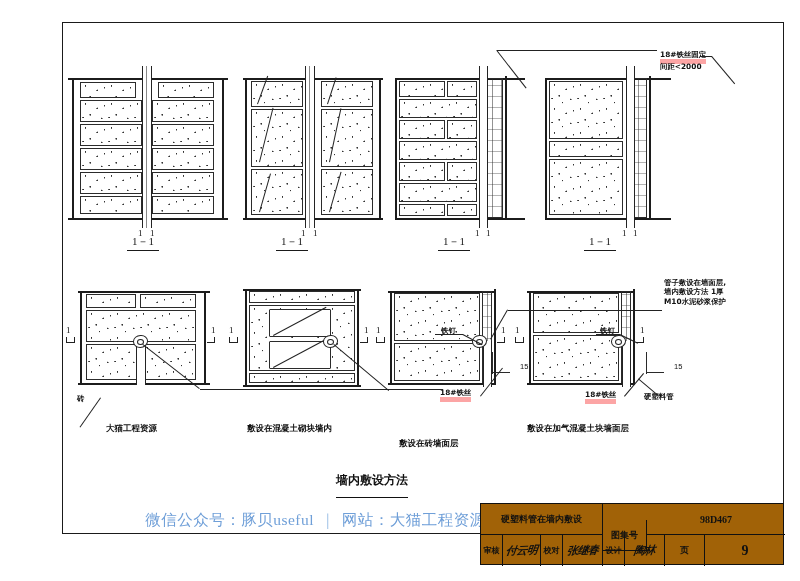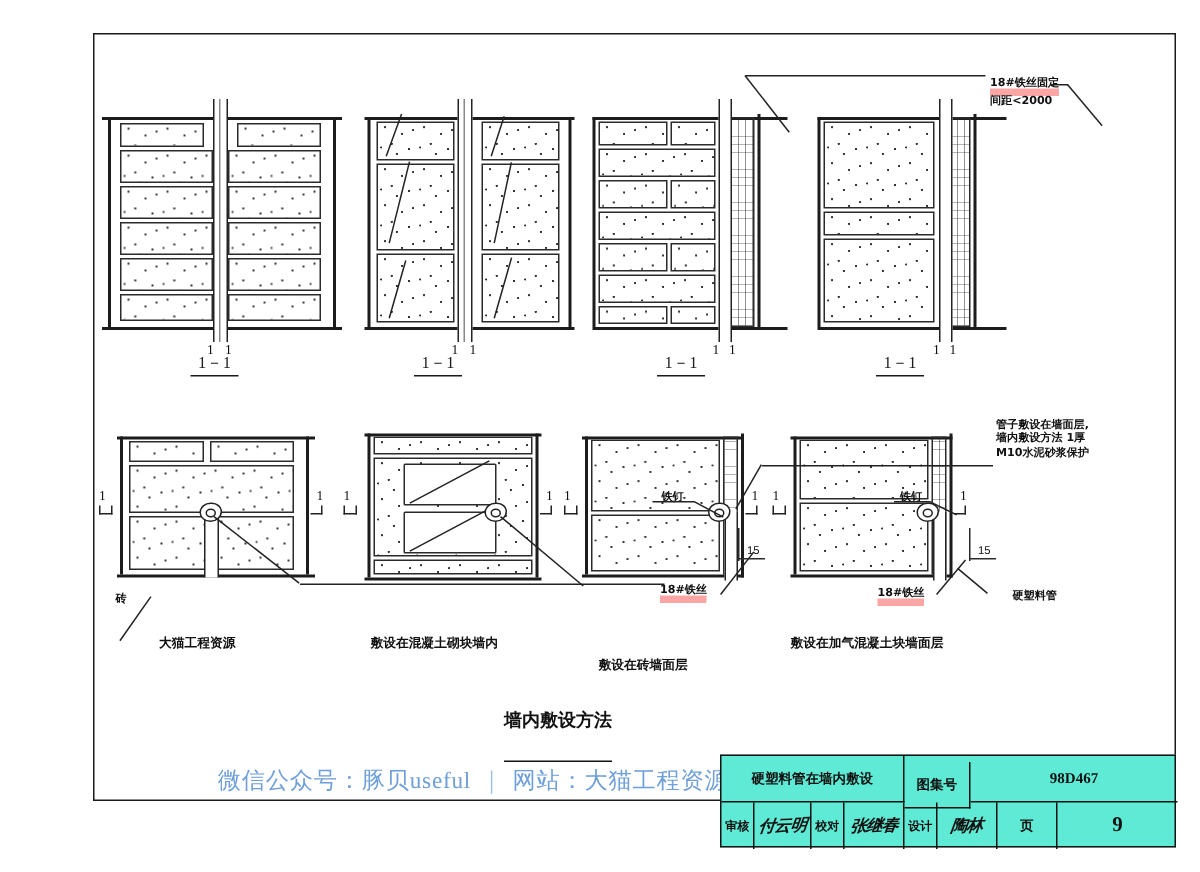--- a/index.html
+++ b/index.html
@@ -77,46 +77,47 @@
     font-family:"DejaVu Sans","Liberation Sans",sans-serif;font-weight:bold;
   }
   .note-u{border-bottom:5px solid #fca5a5;display:inline-block;}
   .tinylbl{
     position:absolute;font-size:7.4px;color:#111;white-space:nowrap;font-weight:bold;
     font-family:"DejaVu Sans","Liberation Sans",sans-serif;
   }
   .dim{
     position:absolute;font-size:7.5px;color:#111;
     font-family:"Liberation Sans","DejaVu Sans",sans-serif;
+    margin-left:22px;
   }
   .markL{position:absolute;font-size:9px;color:#111;font-family:"Liberation Serif",serif;}
   .bracket{position:absolute;border:1.3px solid #222;border-top:none;width:7px;height:5px;}
   .bracketR{position:absolute;border:1.3px solid #222;border-top:none;width:7px;height:5px;}
 
   .lead{position:absolute;height:1px;background:#222;transform-origin:0 0;}
   .leadflat{position:absolute;height:1px;background:#222;}
 
   .knot{
     position:absolute;width:13px;height:11px;border:1.3px solid #222;border-radius:50% 45% 52% 48%;
     background:#fff;
   }
   .knot::after{
     content:"";position:absolute;left:3px;top:3px;width:5px;height:4px;border:1.2px solid #222;border-radius:50%;
   }
 
   .maintitle{
     position:absolute;font-size:12px;color:#111;font-weight:bold;white-space:nowrap;
     font-family:"DejaVu Sans","Liberation Sans",sans-serif;
-    border-bottom:1.4px solid #111;padding-bottom:18px;
+    border-bottom:1.4px solid #111;padding-bottom:8px;
   }
 
   
   .tblock{
     position:absolute;left:480px;top:503px;width:304px;height:62px;
-    border:1.5px solid #111;box-sizing:border-box;background:#5eead4;
+    border:1.5px solid #111;box-sizing:border-box;background:#a16207;
   }
   .tb-cell{
     position:absolute;box-sizing:border-box;
     display:flex;align-items:center;justify-content:center;
     font-size:9px;color:#111;white-space:nowrap;
     font-family:"DejaVu Sans","Liberation Sans",sans-serif;font-weight:bold;
   }
   .tb-b-r{border-right:1.5px solid #111;}
   .tb-b-b{border-bottom:1.5px solid #111;}
   .sig{
@@ -352,21 +353,21 @@
   <div class="note" style="left:440px;top:388px;">
     <span class="note-u">18#铁丝</span>
   </div>
   <div class="lead" style="left:480px;top:396px;width:36px;transform:rotate(-52deg);"></div>
 
   <div class="note" style="left:585px;top:390px;">
     <span class="note-u">18#铁丝</span>
   </div>
   <div class="lead" style="left:624px;top:396px;width:30px;transform:rotate(-50deg);"></div>
 
-  <div class="note" style="left:675px;top:392px;">
+  <div class="note" style="left:644px;top:392px;">
     <span>硬塑料管</span>
   </div>
   <div class="lead" style="left:658px;top:396px;width:26px;transform:rotate(-140deg);"></div>
 
   <div class="lead" style="left:143px;top:344px;width:72px;transform:rotate(38deg);"></div>
   <div class="leadflat" style="left:200px;top:389px;width:243px;"></div>
   <div class="lead" style="left:334px;top:344px;width:72px;transform:rotate(40deg);"></div>
 
   <div class="caption" style="left:106px;top:423px;">大猫工程资源</div>
   <div class="caption" style="left:247px;top:423px;">敷设在混凝土砌块墙内</div>
@@ -377,21 +378,21 @@
 
   <div class="wm wm-bot">
     <span>微信公众号：</span><span>豚贝useful</span><span class="sep">｜</span><span>网站：</span><span>大猫工程资源</span><span class="url">https://521686.xyz/</span>
   </div>
 
   <div class="tblock">
 
     <div class="tb-cell tb-b-r tb-b-b" style="left:0;top:0;width:122px;height:31px;">
       <span>硬塑料管在墙内敷设</span>
     </div>
-    <div class="tb-cell tb-b-r tb-b-b" style="left:122px;top:4px;width:44px;height:31px;">
+    <div class="tb-cell tb-b-r tb-b-b" style="left:122px;top:16px;width:44px;height:31px;">
       <span>图集号</span>
     </div>
     <div class="tb-cell tb-b-b" style="left:166px;top:0;width:138px;height:31px;">
       <span class="atlasnum">98D467</span>
     </div>
 
     <div class="tb-cell tb-b-r" style="left:0;top:31px;width:22px;height:31px;font-size:8px;">
       <span>审核</span>
     </div>
     <div class="tb-cell tb-b-r" style="left:22px;top:31px;width:38px;height:31px;">

